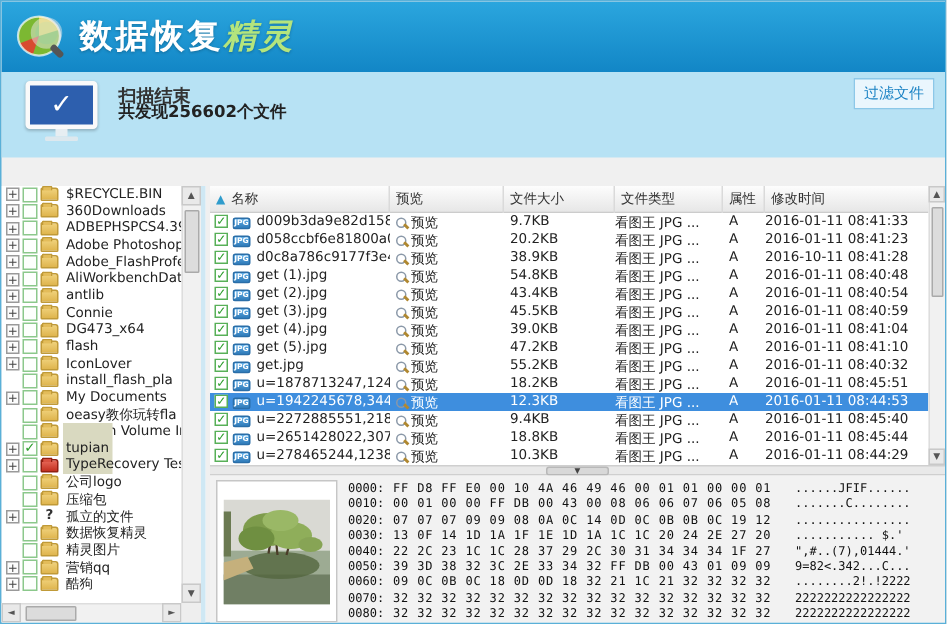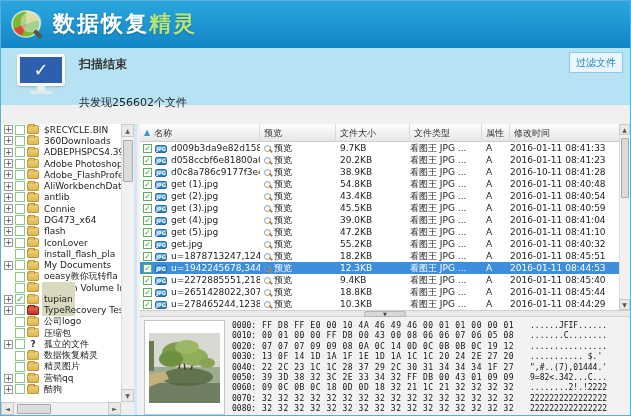--- a/index.html
+++ b/index.html
@@ -8,35 +8,35 @@
   .window {
     position:relative; width:631px; height:416px; overflow:hidden;
     background:#f0f0f0; border:1px solid #5ab0d8;
   }
   
   .titlebar { position:absolute; left:0; top:0; right:0; height:47px;
     background:linear-gradient(var(--titlebar_blue,#2ba6de), var(--titlebar_dark,#1286c6)); }
   .logo { position:absolute; left:8px; top:4px; width:38px; height:38px; }
   .apptitle { position:absolute; left:52px; top:8px; font-size:22px; font-weight:bold;
     color:#fff; letter-spacing:2px; text-shadow:0 1px 2px rgba(0,0,0,.25); }
-  .apptitle .accent { color:var(--title_accent,#b4e57d); }
+  .apptitle .accent { color:var(--title_accent,#b4e57d);font-style:italic; }
   .winctrls { position:absolute; top:4px; right:8px; display:flex; gap:8px; }
   .winctrl { width:16px; height:14px; color:#fff; font-size:10px; line-height:14px;
     text-align:center; cursor:default; }
   
   .statusband { position:absolute; left:0; top:47px; right:0; height:57px;
     background:var(--band_blue,#b7e2f4); }
   .monitor { position:absolute; left:16px; top:6px; width:48px; height:44px; }
   .monitor .screen { width:48px; height:32px; background:#2d5fae; border:3px solid #fafafa;
     border-radius:3px; color:#fff; font-size:18px; font-weight:bold; text-align:center; line-height:26px;
     box-shadow:0 1px 2px rgba(0,0,0,.2); }
   .monitor .neck { width:8px; height:5px; background:#e7eef2; margin:0 auto; }
   .monitor .base { width:22px; height:3px; background:#dde8ee; margin:0 auto; border-radius:1px; }
   .status-title { position:absolute; left:78px; top:8px; font-size:12px; font-weight:bold; color:#333; }
-  .status-detail { position:absolute; left:78px; top:47px; font-size:11px; font-weight:normal; color:#222; }
+  .status-detail { position:absolute; left:78px; top:19px; font-size:11px; font-weight:bold; color:#222; }
   .filter-btn { position:absolute; right:7px; top:4px; width:54px; height:21px;
     background:#eaf6fd; border:1px solid #8cc8e8; color:var(--accent_blue,#1a82c4);
     font-size:10px; text-align:center; line-height:19px; cursor:pointer; }
   
   .tabstrip { position:absolute; left:0; top:104px; right:0; height:19px; background:var(--tabstrip_blue,#cdeefa); }
   .tab { position:absolute; top:0; height:19px; font-size:10px; text-align:center; line-height:19px; cursor:pointer; }
   .tab-path { left:6px; width:48px; background:#fff; color:#8a8a8a; border:1px solid #dbeff8; border-bottom:none; }
   .tab-all { left:56px; width:62px; color:var(--accent_blue,#1a82c4); }
   .viewicons { position:absolute; right:6px; top:2px; display:flex; gap:5px; }
   .viewicon { width:14px; height:14px; border:1px solid #9fbecd; background:#e9f5fb; position:relative; cursor:pointer; }

